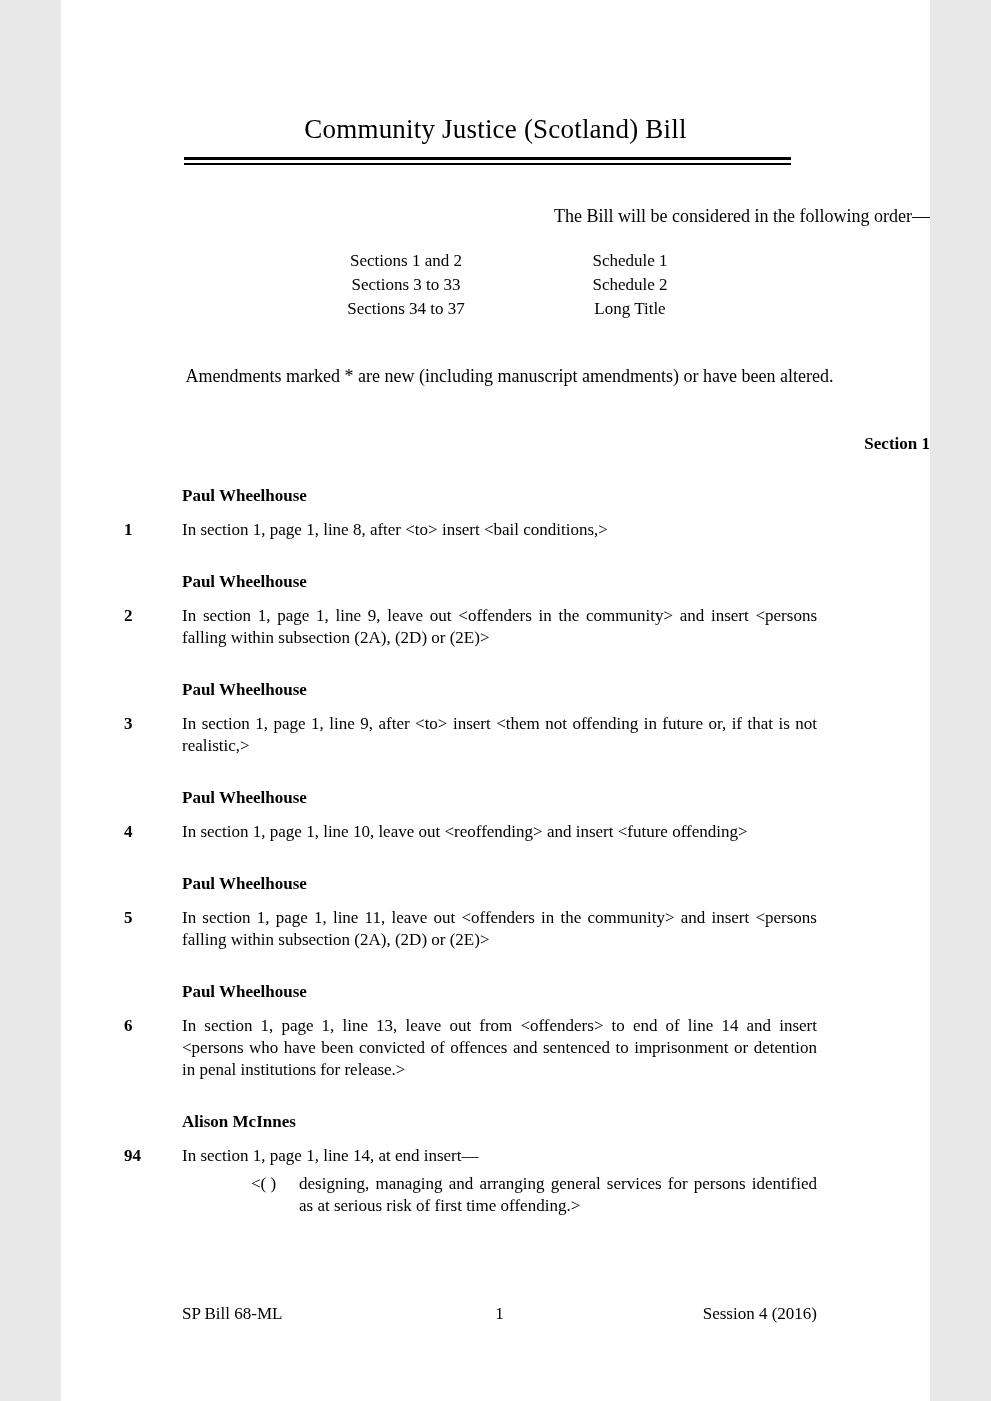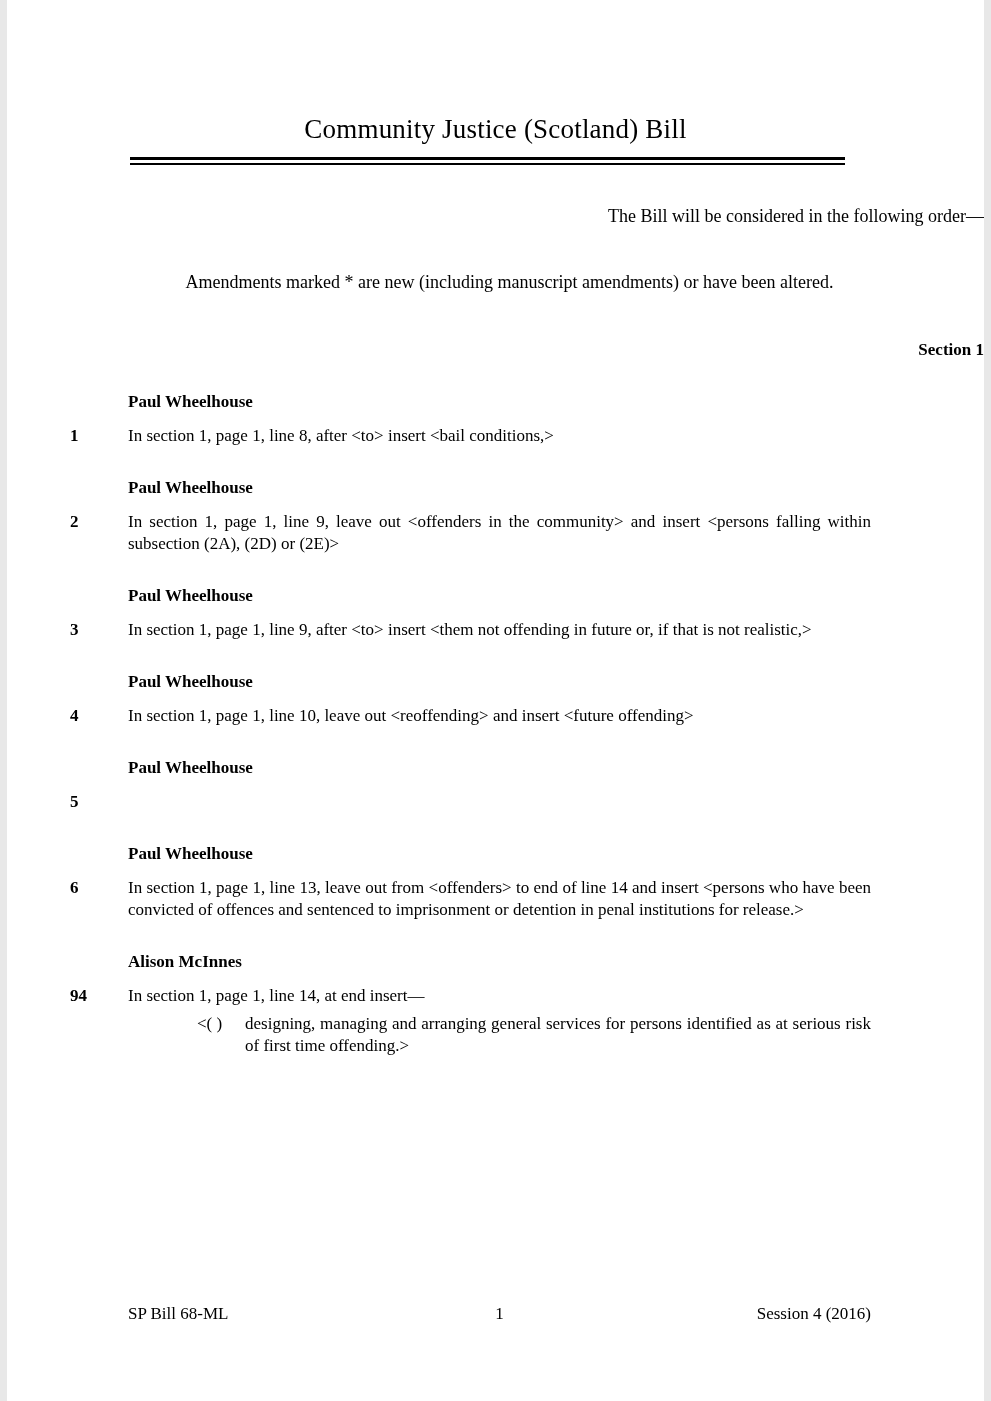--- a/index.html
+++ b/index.html
@@ -2,21 +2,21 @@
 <html><head>
 <meta charset="utf-8">
 <style>
   html, body {
     margin: 0;
     padding: 0;
     background: #e8e8e8;
   }
   .page {
     position: relative;
-    width: 977px;
+    width: 869px;
     height: 1401px;
     margin: 0 auto;
     background: #ffffff;
     overflow: hidden;
     color: #000000;
     font-family: "Liberation Serif", "DejaVu Serif", serif;
     font-size: 17px;
     line-height: 22px;
   }
   .doc-title {
@@ -112,20 +112,32 @@
 
 <div class="page">
 
   <div class="doc-title">Community Justice (Scotland) Bill</div>
 
   <div class="double-rule"></div>
 
 
   <div class="order-intro">The Bill will be considered in the following order—</div>
 
+  <div class="order-table">
+    <div class="order-col left">
+      <div class="order-row">Sections 1 and 2</div>
+      <div class="order-row">Sections 3 to 33</div>
+      <div class="order-row">Sections 34 to 37</div>
+    </div>
+    <div class="order-col right">
+      <div class="order-row">Schedule 1</div>
+      <div class="order-row">Schedule 2</div>
+      <div class="order-row">Long Title</div>
+    </div>
+  </div>
 
   <div class="note">Amendments marked * are new (including manuscript amendments) or have been altered.</div>
 
   <div class="section-heading">Section 1</div>
 
   <div class="sponsor">Paul Wheelhouse</div>
   <div class="amendment">
     <div class="amd-num">1</div>
     <div class="amd-body">
       <div class="amd-text">In section 1, page 1, line 8, after &lt;to&gt; insert &lt;bail conditions,&gt;</div>
@@ -152,20 +164,23 @@
   <div class="amendment">
     <div class="amd-num">4</div>
     <div class="amd-body">
       <div class="amd-text">In section 1, page 1, line 10, leave out &lt;reoffending&gt; and insert &lt;future offending&gt;</div>
     </div>
   </div>
 
   <div class="sponsor">Paul Wheelhouse</div>
   <div class="amendment">
     <div class="amd-num">5</div>
+    <div class="amd-body">
+      <div class="amd-text">In section 1, page 1, line 11, leave out &lt;offenders in the community&gt; and insert &lt;persons falling within subsection (2A), (2D) or (2E)&gt;</div>
+    </div>
   </div>
 
   <div class="sponsor">Paul Wheelhouse</div>
   <div class="amendment">
     <div class="amd-num">6</div>
     <div class="amd-body">
       <div class="amd-text">In section 1, page 1, line 13, leave out from &lt;offenders&gt; to end of line 14 and insert &lt;persons who have been convicted of offences and sentenced to imprisonment or detention in penal institutions for release.&gt;</div>
     </div>
   </div>
 

